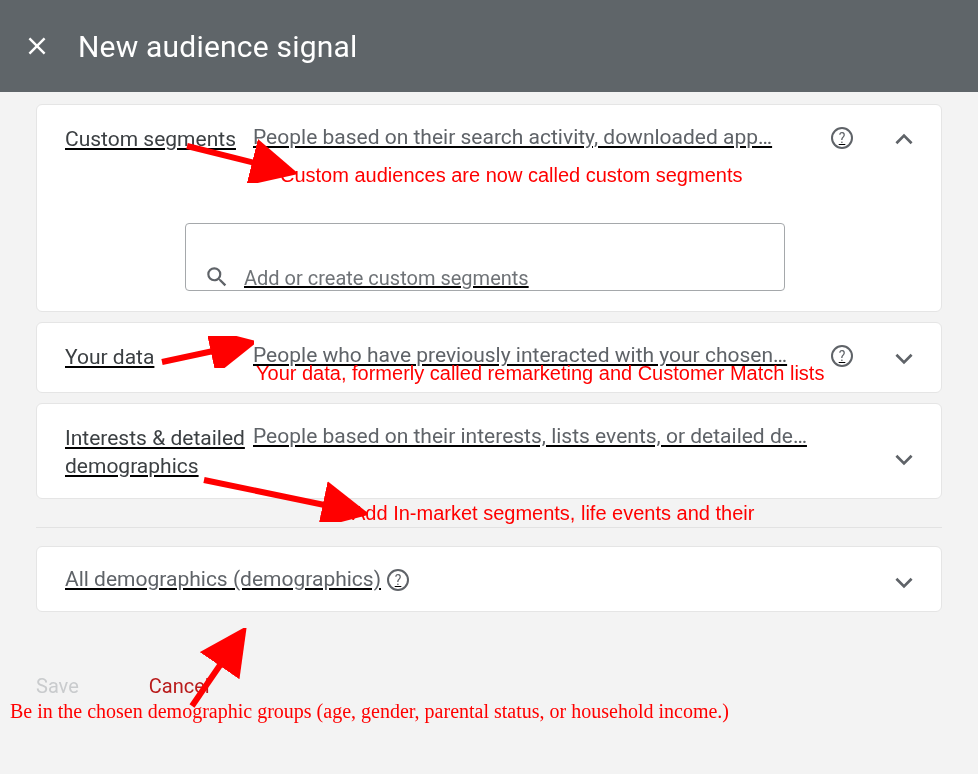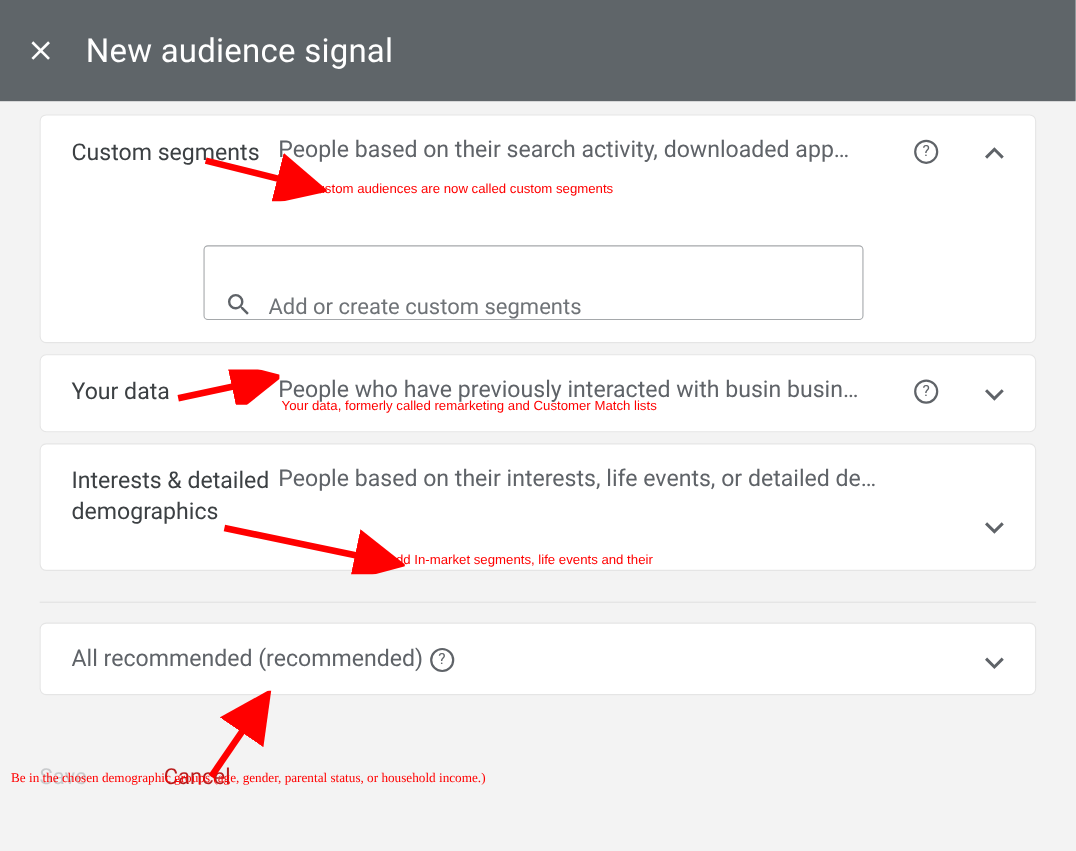--- a/index.html
+++ b/index.html
@@ -21,20 +21,21 @@
     padding: 12px 36px 0 36px;
   }
 
   .card {
     background: #fff;
     border: 1px solid #e5e5e5;
     border-radius: 6px;
     margin-bottom: 10px;
     padding: 20px 28px;
     position: relative;
+    text-decoration: underline;
   }
 
   .card-row {
     display: flex;
     align-items: flex-start;
     gap: 8px;
   }
   .card-label {
     width: 180px;
     flex-shrink: 0;
@@ -114,21 +115,21 @@
     gap: 70px;
     font-size: 20px;
   }
   .save-btn { color: #c9cbcd; cursor: default; }
   .cancel-btn { color: #b91c1c; cursor: pointer; font-weight: 400; }
 
   
   .anno {
     position: absolute;
     color: #ff0000;
-    font-size: 12px;
+    font-size: 20px;
     white-space: nowrap;
     pointer-events: none;
     font-family: Arial, sans-serif;
   }
   .arrow { position: absolute; pointer-events: none; }
 </style>
 </head>
 <body>
 
 <div class="header">
@@ -162,51 +163,51 @@
         <path d="M15.5 14h-.79l-.28-.27A6.471 6.471 0 0016 9.5 6.5 6.5 0 109.5 16c1.61 0 3.09-.59 4.23-1.57l.27.28v.79l5 4.99L20.49 19l-4.99-5zM9.5 14A4.5 4.5 0 1114 9.5 4.5 4.5 0 019.5 14z"></path>
       </svg>
       <input class="search-input" placeholder="Add or create custom segments" style="">
     </div>
   </div>
 
   <div class="card">
     <div class="card-row">
       <div class="card-label">Your data</div>
       <div class="card-desc-wrap">
-        <div class="card-desc">People who have previously interacted with busin busin…</div>
+        <div class="card-desc">People who have previously interacted with your chosen…</div>
         <span class="help-icon"></span>
       </div>
     </div>
     <span class="chevron">
       <svg viewBox="0 0 24 24" fill="none" stroke="#5f6368" stroke-width="2.5">
         <polyline points="5 9 12 16 19 9"></polyline>
       </svg>
     </span>
   </div>
 
-  <div class="card" style="padding-bottom:38px;">
+  <div class="card" style="padding-bottom:18px;">
     <div class="card-row">
       <div class="card-label">Interests &amp; detailed demographics</div>
       <div class="card-desc-wrap">
-        <div class="card-desc">People based on their interests, life events, or detailed de…</div>
+        <div class="card-desc">People based on their interests, lists events, or detailed de…</div>
       </div>
     </div>
     <span class="chevron chev-down-lower">
       <svg viewBox="0 0 24 24" fill="none" stroke="#5f6368" stroke-width="2.5">
         <polyline points="5 9 12 16 19 9"></polyline>
       </svg>
     </span>
   </div>
 
   <hr class="divider">
 
   <div class="card">
     <div class="card-row">
       <div class="card-desc-wrap">
-        <div class="card-desc" style="flex:0 1 auto">All recommended (recommended)</div>
+        <div class="card-desc" style="flex:0 1 auto">All demographics (demographics)</div>
         <span class="help-icon"></span>
       </div>
     </div>
     <span class="chevron">
       <svg viewBox="0 0 24 24" fill="none" stroke="#5f6368" stroke-width="2.5">
         <polyline points="5 9 12 16 19 9"></polyline>
       </svg>
     </span>
   </div>
 </div>

